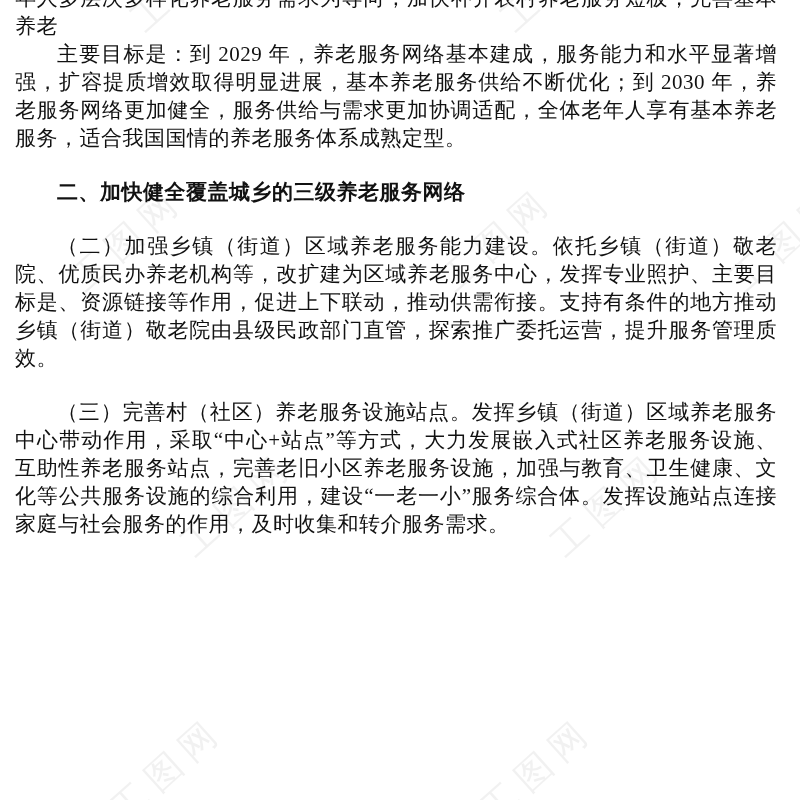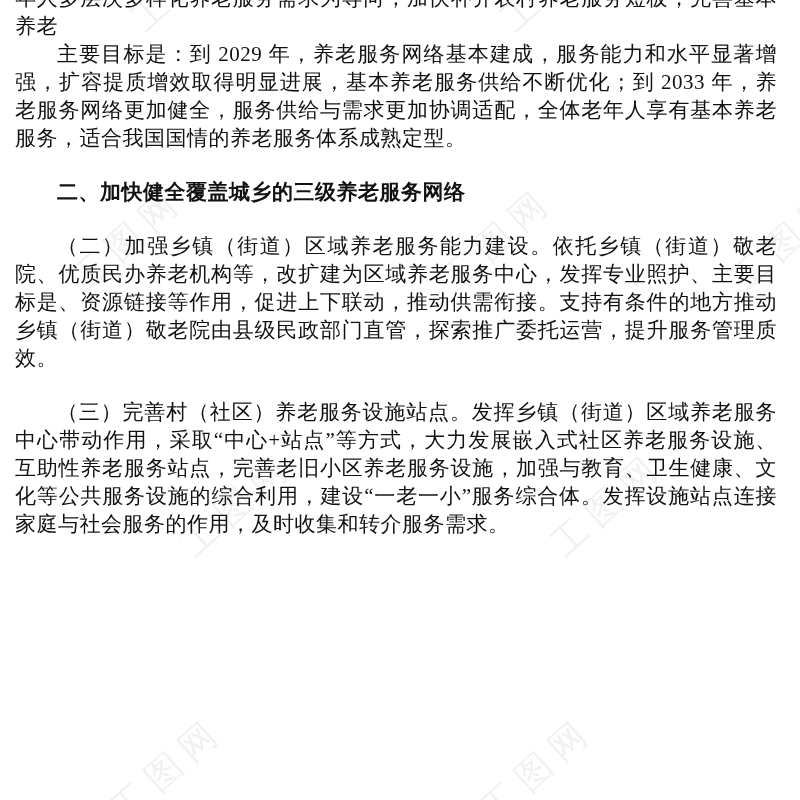--- a/index.html
+++ b/index.html
@@ -82,21 +82,21 @@
     <span>工图网</span>
     <span>工图网</span>
     <span>工图网</span>
   </div>
 
   <div class="doc">
 
     <p class="clip-top">年人多层次多样化养老服务需求为导向，加快补齐农村养老服务短板，完善基本养老</p>
 
 
-    <p class="indent">主要目标是：到 2029 年，养老服务网络基本建成，服务能力和水平显著增强，扩容提质增效取得明显进展，基本养老服务供给不断优化；到 2033 年，养老服务网络更加健全，服务供给与需求更加协调适配，全体老年人享有基本养老服务，适合我国国情的养老服务体系成熟定型。</p>
+    <p class="indent">主要目标是：到 2029 年，养老服务网络基本建成，服务能力和水平显著增强，扩容提质增效取得明显进展，基本养老服务供给不断优化；到 2030 年，养老服务网络更加健全，服务供给与需求更加协调适配，全体老年人享有基本养老服务，适合我国国情的养老服务体系成熟定型。</p>
 
     <p class="indent heading">二、加快健全覆盖城乡的三级养老服务网络</p>
 
 
     <p class="indent">（二）加强乡镇（街道）区域养老服务能力建设。依托乡镇（街道）敬老院、优质民办养老机构等，改扩建为区域养老服务中心，发挥专业照护、主要目标是、资源链接等作用，促进上下联动，推动供需衔接。支持有条件的地方推动乡镇（街道）敬老院由县级民政部门直管，探索推广委托运营，提升服务管理质效。</p>
 
     <p class="indent">（三）完善村（社区）养老服务设施站点。发挥乡镇（街道）区域养老服务中心带动作用，采取“中心+站点”等方式，大力发展嵌入式社区养老服务设施、互助性养老服务站点，完善老旧小区养老服务设施，加强与教育、卫生健康、文化等公共服务设施的综合利用，建设“一老一小”服务综合体。发挥设施站点连接家庭与社会服务的作用，及时收集和转介服务需求。</p>
 
   </div>
 </div>

